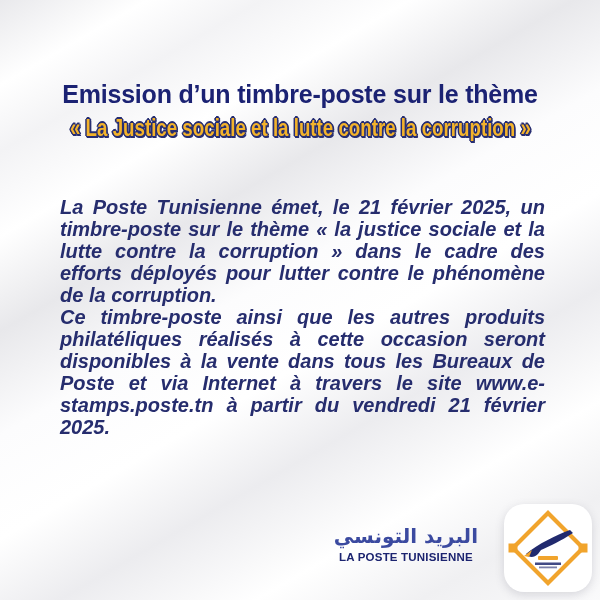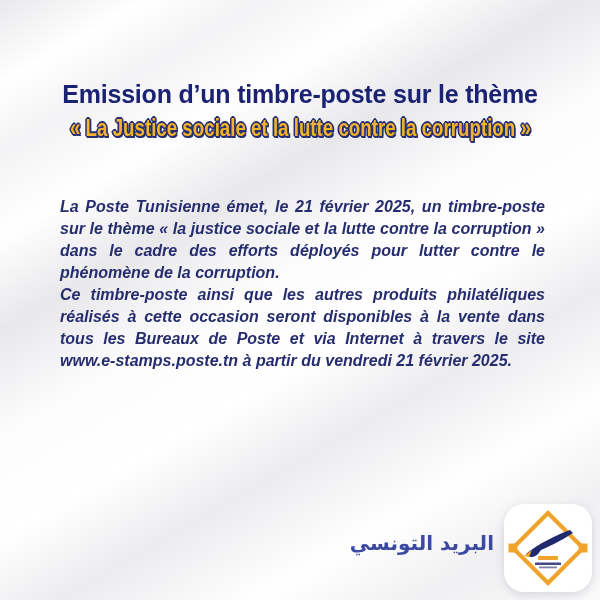--- a/index.html
+++ b/index.html
@@ -34,33 +34,33 @@
     font-size:24px; font-weight:700;
     color:#f3b32b;
     text-shadow:
       2px 2px 0 #272e72, -1px -1px 0 #272e72,
       1px -1px 0 #272e72, -1px 1px 0 #272e72,
       2px 0 0 #272e72, 0 2px 0 #272e72,
       -2px 0 0 #272e72, 0 -2px 0 #272e72;
   }
   .body-text {
     position:absolute; top:196px; left:60px; width:485px;
-    font-size:16px; line-height:22px;
+    font-size:20px; line-height:22px;
     font-weight:700; font-style:italic;
     color:#262d6e;
     text-align:justify;
   }
   .body-text p { margin:0; }
   .body-text p.indent { text-indent:14px; }
   .body-text p.gap { }
   .brand {
     position:absolute; right:8px; bottom:8px;
     display:flex; align-items:center;
   }
-  .brand-text { text-align:center; margin-right:10px; margin-bottom:10px; }
+  .brand-text { text-align:center; margin-right:26px; margin-bottom:10px; }
   .brand-arabic {
     font-family:"DejaVu Sans", sans-serif;
     font-size:20px; color:#3b4aa0; font-weight:700;
     line-height:26px;
   }
   .brand-latin {
     font-size:11.5px; font-weight:700; letter-spacing:0.2px;
     color:#1c2470; margin-top:2px;
   }
   .logo-card {
@@ -82,20 +82,21 @@
   </div>
 
   <div class="body-text">
     <p>La Poste Tunisienne émet, le 21 février 2025, un timbre-poste sur le thème « la justice sociale et la lutte contre la corruption » dans le cadre des efforts déployés pour lutter contre le phénomène de la corruption.</p>
     <p class="gap">Ce timbre-poste ainsi que les autres produits philatéliques réalisés à cette occasion seront disponibles à la vente dans tous les Bureaux de Poste et via Internet à travers le site www.e-stamps.poste.tn à partir du vendredi 21 février 2025.</p>
   </div>
 
   <div class="brand">
     <div class="brand-text">
       <div class="brand-arabic">البريد التونسي</div>
+      <div class="brand-latin">LA POSTE TUNISIENNE</div>
     </div>
     <div class="logo-card">
       <svg width="88" height="88" viewBox="0 0 88 88">
         <path d="M44 9 L79 44 L44 79 L9 44 Z" fill="none" stroke="#f1a42c" stroke-width="4.2"></path>
         <rect x="4.5" y="39.5" width="9" height="9" fill="#f1a42c"></rect>
         <rect x="74.5" y="39.5" width="9" height="9" fill="#f1a42c"></rect>
         <path d="M22 50 C34 40 52 31 66 26 L69 29 C57 37 46 42 37 46 L34 50 C30 54 25 54 22 50 Z" fill="#212a6e"></path>
         <path d="M20 52 L28 46 L25 53 Z" fill="#f1a42c"></path>
         <rect x="34" y="52" width="20" height="4" rx="1" fill="#f1a42c"></rect>
         <rect x="31" y="58.5" width="26" height="2.5" fill="#212a6e" opacity="0.85"></rect>

